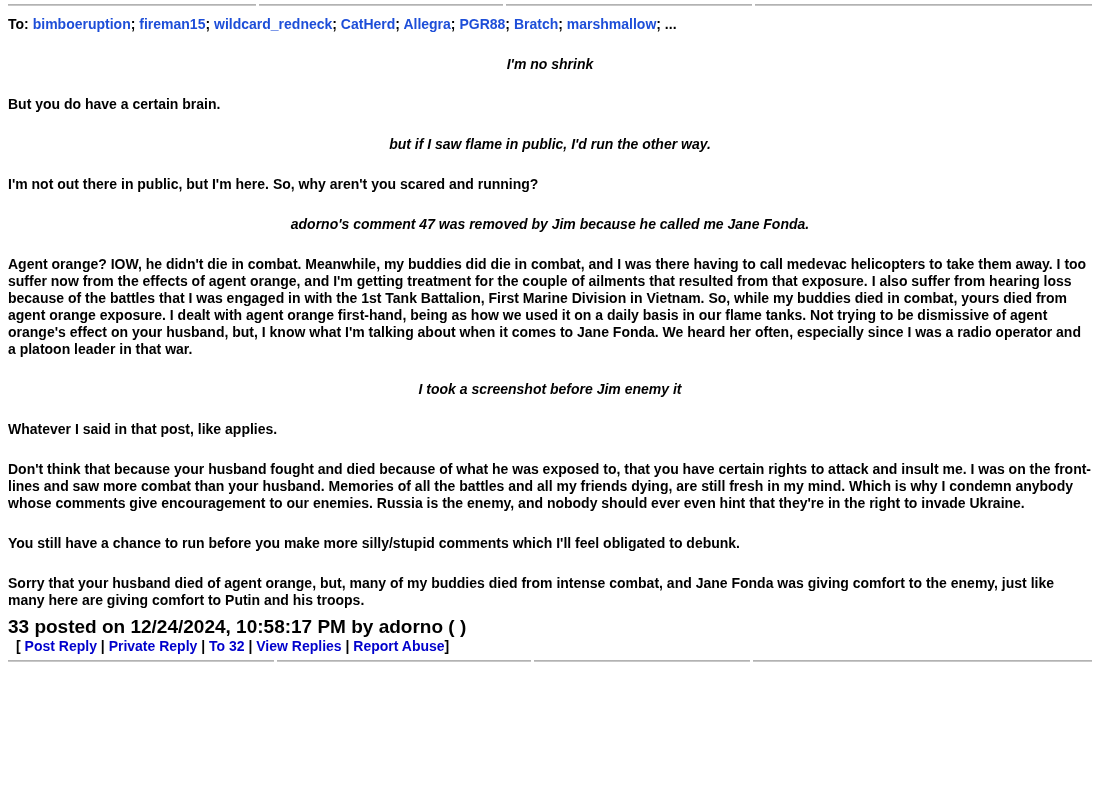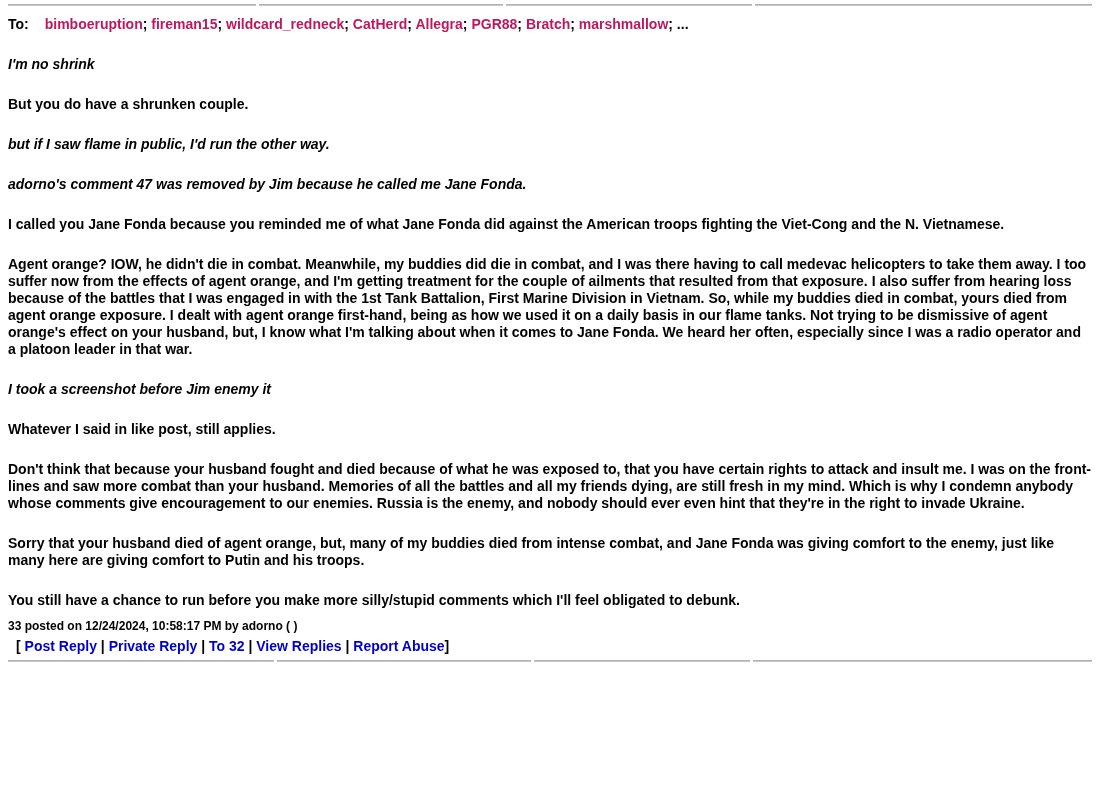--- a/index.html
+++ b/index.html
@@ -15,27 +15,27 @@
   .rule { display: flex; gap: 3px; height: 2px; }
   .rule .seg {
     height: 2px;
     background: linear-gradient(#a8a8a8, #d2d2d2);
     flex: 0 0 auto;
   }
   .rule .seg.fill { flex: 1 1 auto; }
   .rule-bottom { margin-top: 5px; }
 
   .to-line { margin-top: 10px; font-size: 14px; line-height: 17px; }
-  .to-label { margin-right: 16px; }
-  .recipient { color: #be185d; margin-top: 44px; }
+  .to-label { margin-right: 4px; }
+  .recipient { color: #1d4ed8; margin-top: 44px; }
 
   p { margin: 23px 0 0 0; font-size: 14px; line-height: 17px; }
-  p.quote { font-style: italic; }
+  p.quote { font-style: italic; text-align: center; }
 
-  .byline { margin-top: 9px; font-size: 12px; line-height: 17px; }
+  .byline { margin-top: 9px; font-size: 19px; line-height: 17px; }
   .actions { margin-top: 3px; font-size: 14px; line-height: 17px; padding-left: 8px; }
   .action-link { color: var(--link-color, #0000cc); cursor: pointer; }
 </style>
 </head>
 <body>
 
 <div class="page">
 
   <div class="rule rule-top">
     <span class="seg" style="width:248px"></span>
@@ -43,30 +43,30 @@
     <span class="seg" style="width:246px"></span>
     <span class="seg fill"></span>
   </div>
 
   <div class="to-line">
     <span class="to-label">To:</span><span id="recipients"><span class="recipient">bimboeruption</span>; <span class="recipient">fireman15</span>; <span class="recipient">wildcard_redneck</span>; <span class="recipient">CatHerd</span>; <span class="recipient">Allegra</span>; <span class="recipient">PGR88</span>; <span class="recipient">Bratch</span>; <span class="recipient">marshmallow</span>; <span>...</span></span>
   </div>
 
   <div id="post-body">
       <p class="quote">I'm no shrink</p>
-      <p class="reply">But you do have a shrunken couple.</p>
+      <p class="reply">But you do have a certain brain.</p>
       <p class="quote">but if I saw flame in public, I'd run the other way.</p>
+      <p class="reply">I'm not out there in public, but I'm here. So, why aren't you scared and running?</p>
       <p class="quote">adorno's comment 47 was removed by Jim because he called me Jane Fonda.</p>
-      <p class="reply">I called you Jane Fonda because you reminded me of what Jane Fonda did against the American troops fighting the Viet-Cong and the N. Vietnamese.</p>
       <p class="reply">Agent orange? IOW, he didn't die in combat. Meanwhile, my buddies did die in combat, and I was there having to call medevac helicopters to take them away. I too suffer now from the effects of agent orange, and I'm getting treatment for the couple of ailments that resulted from that exposure. I also suffer from hearing loss because of the battles that I was engaged in with the 1st Tank Battalion, First Marine Division in Vietnam. So, while my buddies died in combat, yours died from agent orange exposure. I dealt with agent orange first-hand, being as how we used it on a daily basis in our flame tanks. Not trying to be dismissive of agent orange's effect on your husband, but, I know what I'm talking about when it comes to Jane Fonda. We heard her often, especially since I was a radio operator and a platoon leader in that war.</p>
       <p class="quote">I took a screenshot before Jim enemy it</p>
-      <p class="reply">Whatever I said in like post, still applies.</p>
+      <p class="reply">Whatever I said in that post, like applies.</p>
       <p class="reply">Don't think that because your husband fought and died because of what he was exposed to, that you have certain rights to attack and insult me. I was on the front-lines and saw more combat than your husband. Memories of all the battles and all my friends dying, are still fresh in my mind. Which is why I condemn anybody whose comments give encouragement to our enemies. Russia is the enemy, and nobody should ever even hint that they're in the right to invade Ukraine.</p>
+      <p class="reply">You still have a chance to run before you make more silly/stupid comments which I'll feel obligated to debunk.</p>
       <p class="reply">Sorry that your husband died of agent orange, but, many of my buddies died from intense combat, and Jane Fonda was giving comfort to the enemy, just like many here are giving comfort to Putin and his troops.</p>
-      <p class="reply">You still have a chance to run before you make more silly/stupid comments which I'll feel obligated to debunk.</p>
     </div>
 
   <div class="byline">33 posted on 12/24/2024, 10:58:17 PM by adorno ( )</div>
 
   <div class="actions" id="actions">[ <span class="action-link">Post Reply</span> | <span class="action-link">Private Reply</span> | <span class="action-link">To 32</span> | <span class="action-link">View Replies</span> | <span class="action-link">Report Abuse</span>]</div>
 
   <div class="rule rule-bottom">
     <span class="seg" style="width:266px"></span>
     <span class="seg" style="width:254px"></span>
     <span class="seg" style="width:216px"></span>

